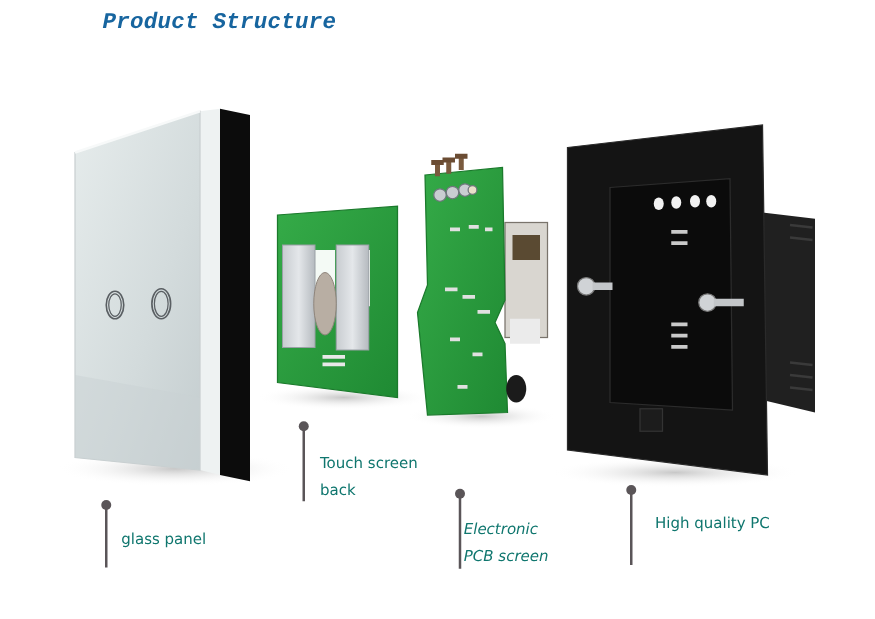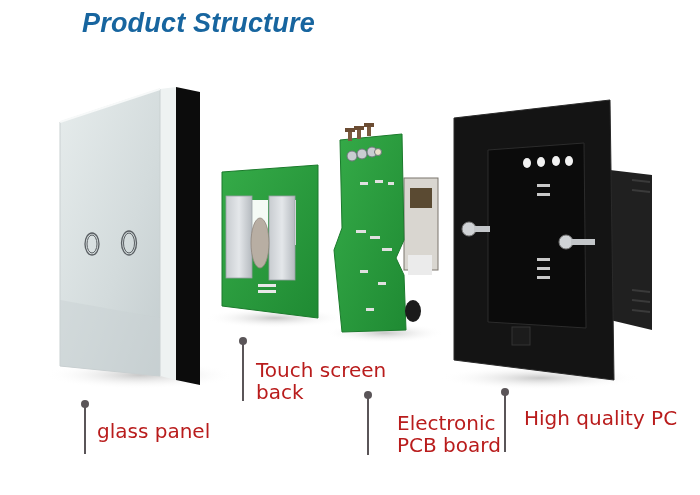--- a/index.html
+++ b/index.html
@@ -1,22 +1,22 @@
 <!DOCTYPE html>
 <html><head>
 <meta charset="utf-8">
 <style>
   html, body { margin: 0; padding: 0; background: #ffffff; }
   body { width: 700px; height: 495px; position: relative; overflow: hidden; font-family: "DejaVu Sans", sans-serif; }
-  .title { position: absolute; left: 82px; top: 8px; font-size: 27px; font-weight: bold; font-style: italic; color: #17659f; letter-spacing: 0.2px; font-family: Liberation Sans, sans-serif; }
+  .title { position: absolute; left: 82px; top: 8px; font-size: 18px; font-weight: bold; font-style: italic; color: #17659f; letter-spacing: 0.2px; font-family: Liberation Mono, monospace; }
   svg.scene { position: absolute; left: 0; top: 0; }
   .callout { position: absolute; }
   .callout .pin { position: absolute; left: 0; top: 0; width: 2px; background: #5a5558; }
   .callout .dot { position: absolute; left: -3px; top: -4px; width: 8px; height: 8px; border-radius: 50%; background: #5a5558; }
-  .callout .label { position: absolute; font-size: 20px; line-height: 22px; color: #b91c1c; white-space: nowrap; font-family: "DejaVu Sans", sans-serif; }
+  .callout .label { position: absolute; font-size: 12px; line-height: 22px; color: #0f766e; white-space: nowrap; font-family: "DejaVu Sans", sans-serif; }
   .callout .label span { display: block; }
 </style>
 </head>
 <body>
 
 <div class="title">Product Structure</div>
 
 <svg class="scene" width="700" height="495" viewBox="0 0 700 495">
   <defs>
     <linearGradient id="glassFace" x1="0" y1="0" x2="1" y2="1">
@@ -150,23 +150,23 @@
   <div class="dot"></div>
   <div class="label" style="left:14px; top:18px;">
     <span>Touch screen</span>
     <span>back</span>
   </div>
 </div>
 
 <div class="callout" style="left:367px; top:395px;">
   <div class="pin" style="height:60px;"></div>
   <div class="dot"></div>
-  <div class="label" style="left:30px; top:17px;">
+  <div class="label" style="left:4px; top:17px;font-style:italic;">
     <span>Electronic</span>
-    <span>PCB board</span>
+    <span>PCB screen</span>
   </div>
 </div>
 
 <div class="callout" style="left:504px; top:392px;">
   <div class="pin" style="height:60px;"></div>
   <div class="dot"></div>
   <div class="label" style="left:20px; top:15px;">
     <span>High quality PC</span>
   </div>
 </div>

